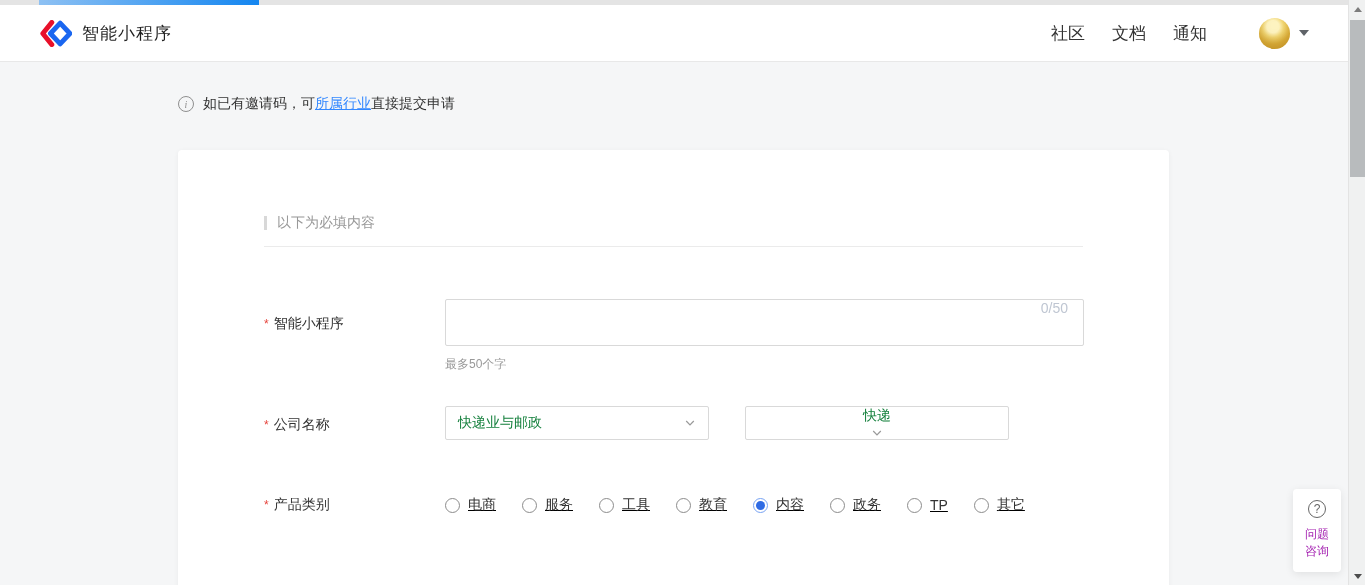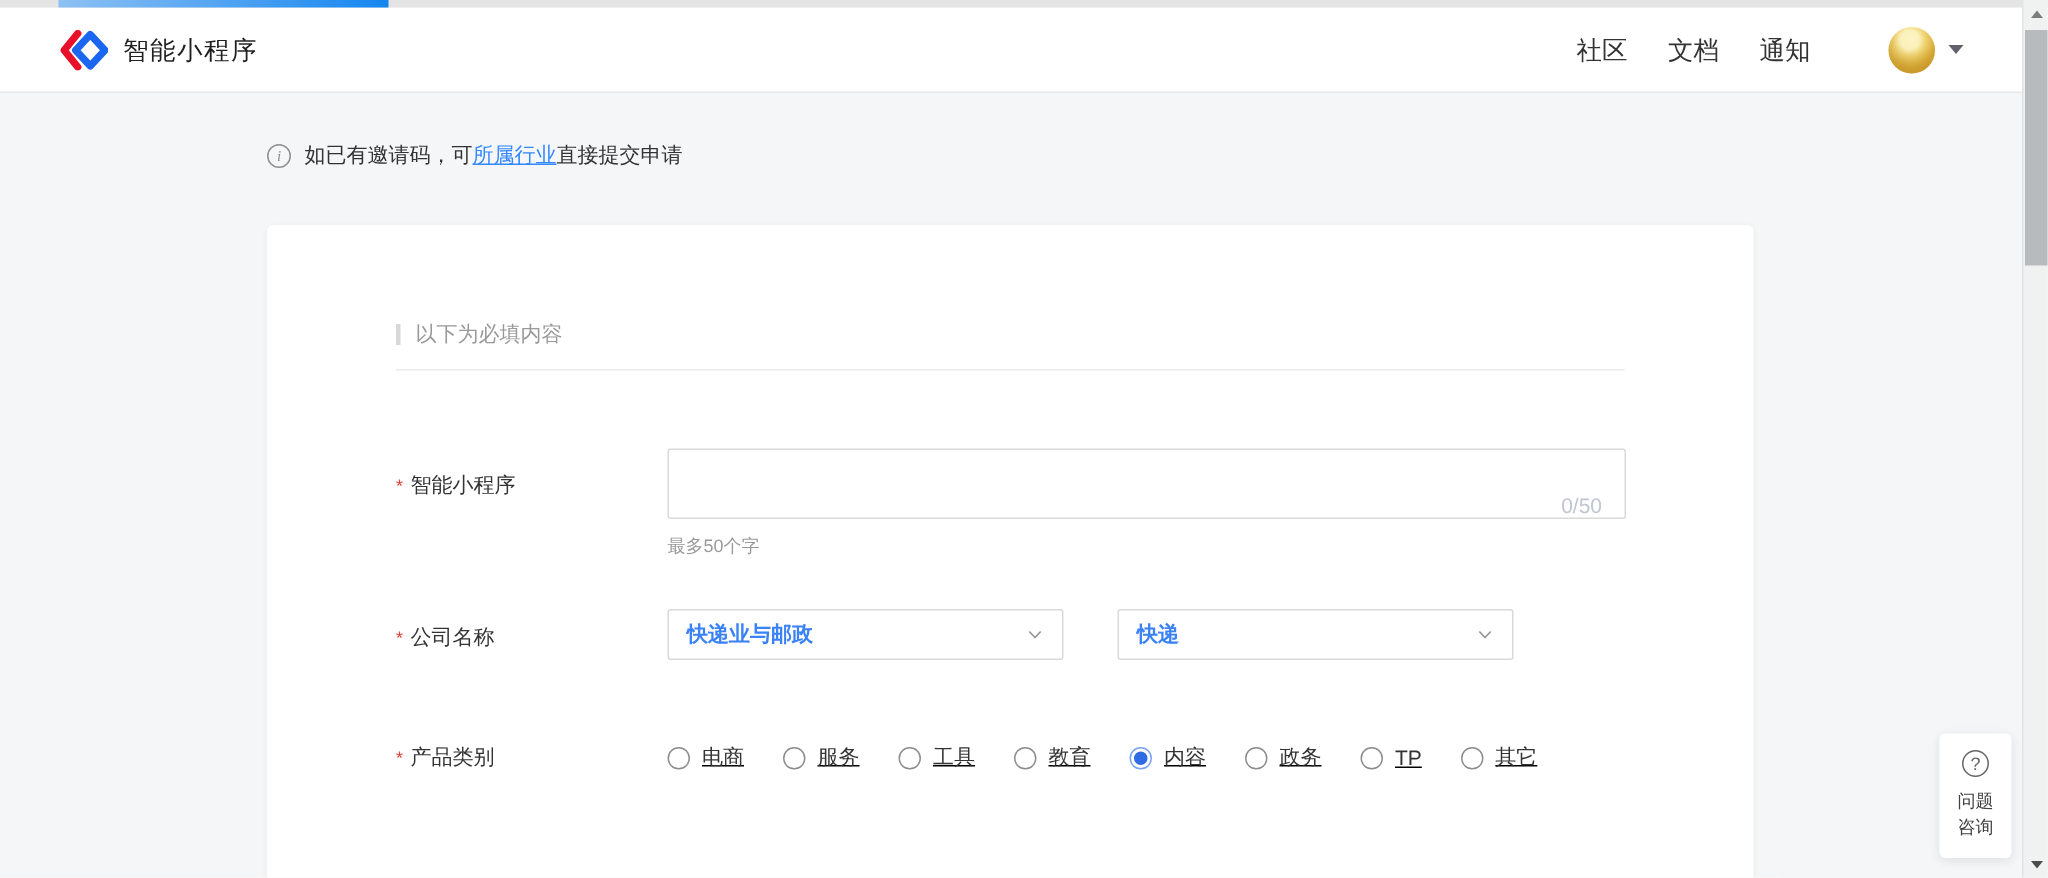--- a/index.html
+++ b/index.html
@@ -47,50 +47,50 @@
   .form-row { display:flex; align-items:flex-start; }
   .row-company { margin-top:52px; }
   .row-industry { margin-top:33px; }
   .row-category { margin-top:56px; align-items:center; }
   .field-label { width:181px; flex:none; font-size:14px; color:#333; display:flex; }
   .row-company .field-label { padding-top:16px; }
   .row-industry .field-label { padding-top:10px; }
   .req { color:#e6443c; margin-right:5px; font-size:12px; padding-top:2px; }
 
   .text-input { width:639px; height:47px; border:1px solid #d9d9d9; border-radius:2px;
-    display:flex; align-items:flex-end; background:#fff; cursor:text; }
+    display:flex; align-items:flex-start; background:#fff; cursor:text; }
   .text-input input { flex:1; border:none; outline:none; height:100%; padding:0 12px;
     font-size:14px; color:#333; background:transparent; font-family:inherit; }
   .char-counter { font-size:14px; color:#bfc6d2; padding-right:15px; }
   .field-hint { margin-top:10px; font-size:12px; color:#999; }
 
   .selects { display:flex; }
   .select-box { width:264px; height:34px; border:1px solid #d9d9d9; border-radius:2px;
     background:#fff; display:flex; align-items:center; justify-content:space-between;
-    padding:0 12px; font-size:14px; color:#3b82f6; cursor:pointer;font-weight:bold; }
-  .select-box + .select-box { margin-left:36px; }
+    padding:0 12px; font-size:14px; color:#15803d; cursor:pointer; }
+  .select-box + .select-box { margin-left:36px;flex-direction:column; }
 
   .radio-group { display:flex; align-items:center;text-decoration:underline; }
   .radio-item { display:flex; align-items:center; cursor:pointer; margin-right:26px; }
   .radio-item:last-child { margin-right:0; }
   .radio-circle { width:15px; height:15px; border:1px solid #8c8c8c; border-radius:50%;
     background:#fff; flex:none; position:relative; }
   .radio-item.checked .radio-circle { border:1.5px solid #78a3f3; }
   .radio-item.checked .radio-circle::after { content:""; position:absolute; left:50%; top:50%;
     width:9px; height:9px; margin:-4.5px 0 0 -4.5px; border-radius:50%; background:#2f6be4; }
   .radio-label { margin-left:8px; font-size:14px; color:#333; }
 
   
   .help-widget { position:fixed; left:1293px; top:489px; width:48px; background:#fff;
     border-radius:4px; box-shadow:0 2px 8px rgba(0,0,0,.09); padding:11px 0 12px;
     text-align:center; cursor:pointer; }
   .help-icon { width:18px; height:18px; border:1px solid #666; border-radius:50%;
     color:#666; font-size:12px; display:flex; align-items:center; justify-content:center;
     margin:0 auto; }
-  .help-text { margin-top:8px; font-size:12px; color:#404040; line-height:17px; }
+  .help-text { margin-top:8px; font-size:12px; color:#a21caf; line-height:17px; }
 
   
   .scrollbar { position:fixed; right:0; top:0; width:17px; height:585px; background:#f0f1f1;
     border-left:1px solid #e3e3e3; }
   .sb-arrow { position:absolute; left:0; width:17px; height:16px; display:flex;
     align-items:center; justify-content:center; cursor:pointer; }
   .sb-up { top:1px; } .sb-down { bottom:1px; }
   .tri-up { width:0; height:0; border-left:4px solid transparent; border-right:4px solid transparent;
     border-bottom:5px solid #7c7c7c; }
   .tri-down { width:0; height:0; border-left:4px solid transparent; border-right:4px solid transparent;

